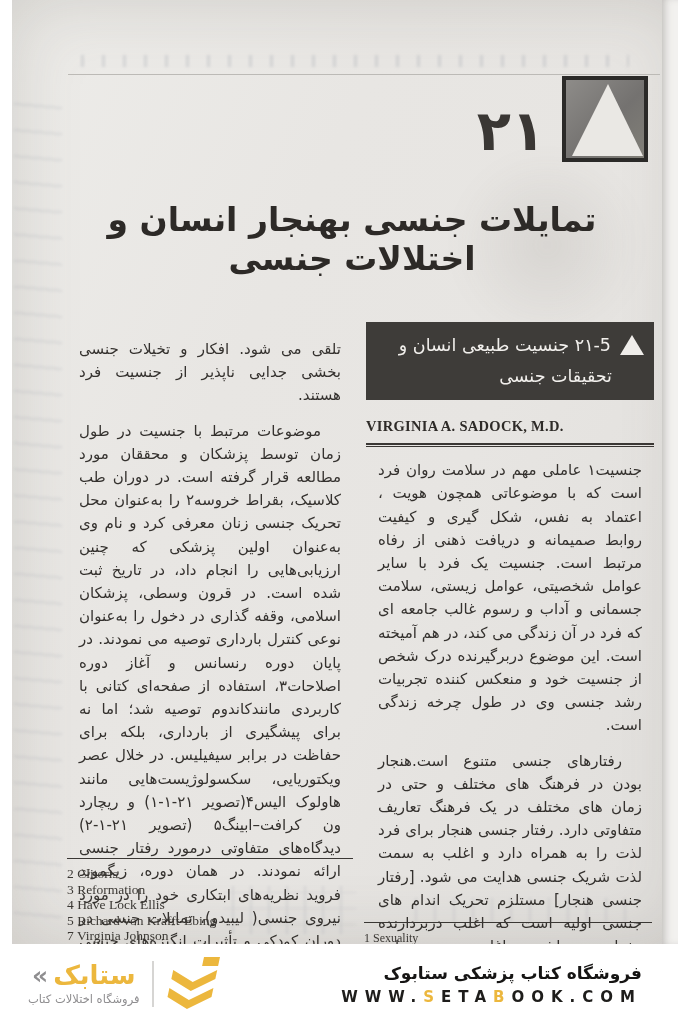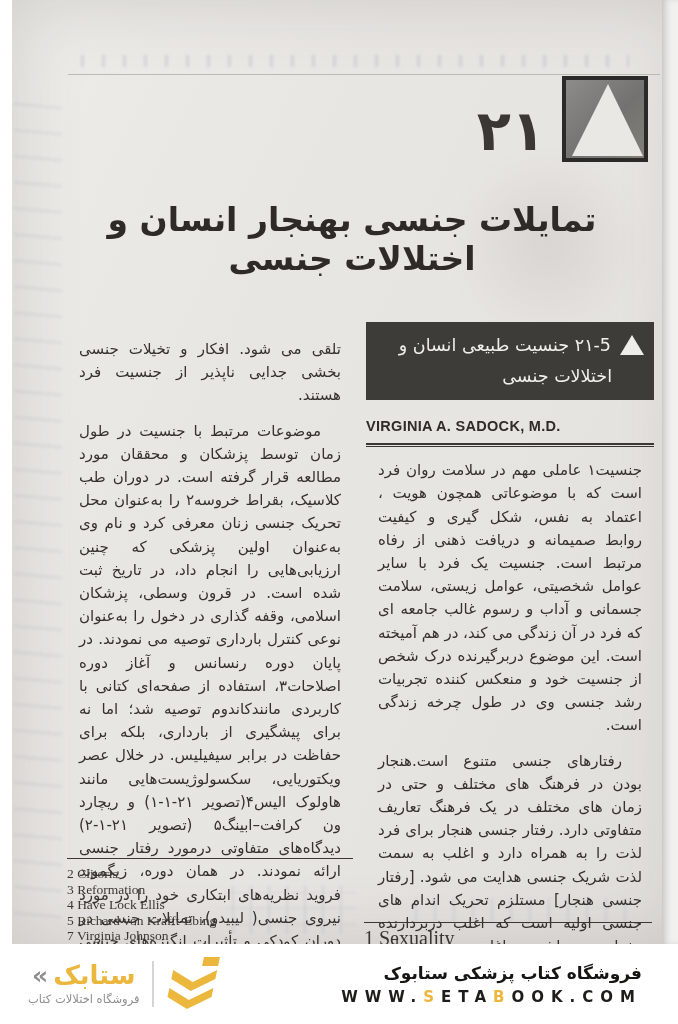--- a/index.html
+++ b/index.html
@@ -51,28 +51,28 @@
   .col-left{left:55px;top:326px;width:286px;}
   .para{text-align:justify;margin:12px;}
   .para[data-indent="true"]{text-indent:20px;}
 
   .section-box{background:var(--box-bg);color:#f1efec;padding:7px 10px 9px 12px;margin-bottom:15px;}
   .section-line1{display:flex;align-items:center;gap:9px;font-size:17.5px;line-height:32px;}
   .tri-marker{width:0;height:0;border-left:12px solid transparent;border-right:12px solid transparent;
         border-bottom:20px solid #efedea;flex:0 0 auto;}
   .section-line2{font-size:17.5px;line-height:30px;padding-right:32px;}
 
-  .author{direction:ltr;text-align:left;font-family:Liberation Sans, sans-serif;font-weight:bold;
+  .author{direction:ltr;text-align:left;font-family:Liberation Serif, serif;font-weight:bold;
         font-size:14.5px;letter-spacing:.3px;color:#2e2b28;margin:2px 0 5px 0;}
   .dbl-rule{height:4px;border-top:2px solid var(--rule);border-bottom:1px solid var(--rule);margin-bottom:10px;}
 
   
   .footnotes{position:absolute;direction:ltr;font-family:"Liberation Serif",serif;color:#3a3733;}
   .fn-left{left:55px;top:858px;width:286px;font-size:13.5px;line-height:15.5px;}
-  .fn-right{left:352px;top:922px;width:288px;font-size:20px;line-height:16px;}
+  .fn-right{left:352px;top:922px;width:288px;font-size:12px;line-height:16px;}
   .fn-rule{height:1px;background:var(--rule);margin-bottom:7px;}
   .fn-item{white-space:nowrap;}
 
   
   .banner{position:absolute;left:0;top:944px;width:678px;height:80px;background:var(--banner-bg);
         display:flex;align-items:center;justify-content:space-between;padding:0 36px 0 28px;}
   .brand{display:flex;align-items:center;gap:12px;}
   .brand-text{display:flex;flex-direction:column;align-items:center;}
   .brand-row{display:flex;align-items:center;gap:5px;direction:ltr;}
   .guillemet{color:var(--logo-gray);font-size:25px;font-weight:bold;line-height:1;}
@@ -114,21 +114,21 @@
     <div class="chapter-number">۲۱</div>
 
     <h1 class="chapter-title">تمایلات جنسی بهنجار انسان و اختلالات جنسی</h1>
 
     <div class="col col-right">
       <div class="section-box">
         <div class="section-line1">
           <span class="tri-marker"></span>
           <span>۲۱-5 جنسیت طبیعی انسان و</span>
         </div>
-        <div class="section-line2">اختلالات جنسی</div>
+        <div class="section-line2">تحقیقات جنسی</div>
       </div>
       <div class="author">VIRGINIA A. SADOCK, M.D.</div>
       <div class="dbl-rule"></div>
       <div>
 
       <p class="para" data-indent="false">جنسیت۱ عاملی مهم در سلامت روان فرد است که با موضوعاتی همچون هویت ، اعتماد به نفس، شکل گیری و کیفیت روابط صمیمانه و دریافت ذهنی از رفاه مرتبط است. جنسیت یک فرد با سایر عوامل شخصیتی، عوامل زیستی، سلامت جسمانی و آداب و رسوم غالب جامعه ای که فرد در آن زندگی می کند، در هم آمیخته است. این موضوع دربرگیرنده درک شخص از جنسیت خود و منعکس کننده تجربیات رشد جنسی وی در طول چرخه زندگی است.</p>
           <p class="para" data-indent="true">رفتارهای جنسی متنوع است.هنجار بودن در فرهنگ های مختلف و حتی در زمان های مختلف در یک فرهنگ تعاریف متفاوتی دارد. رفتار جنسی هنجار برای فرد لذت را به همراه دارد و اغلب به سمت لذت شریک جنسی هدایت می شود. [رفتار جنسی هنجار] مستلزم تحریک اندام های جنسی اولیه است که اغلب دربردارنده دخول می باشد و اغلب منجر به اوج تحریک جنسی می شود؛ عاری از احساس گناه یا اضطراب نامتناسب بوده و به صورت جبری صورت نمی گیرد.رابطه جنسی برای خوش گذرانی،به عنوان نقطه مقابل رابطه جنسی براساس رابطه، از جمله فعالیت‌های  جنسی گاه به گاه، رابطه جنسی قبل از ازدواج، رابطه فرازناشویی و خودارضایی، در برخی زمینه ها هنجار</p>
         </div>
     </div>
 

